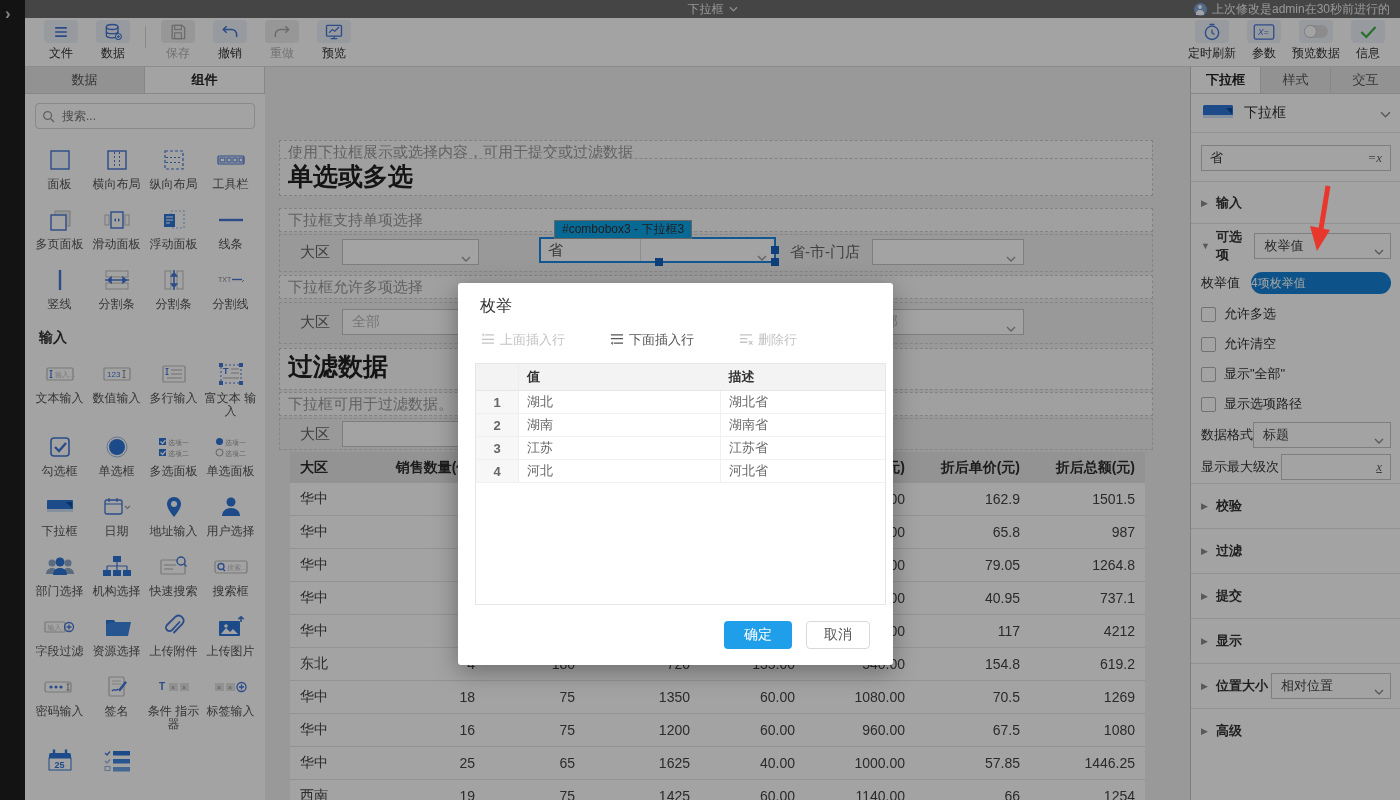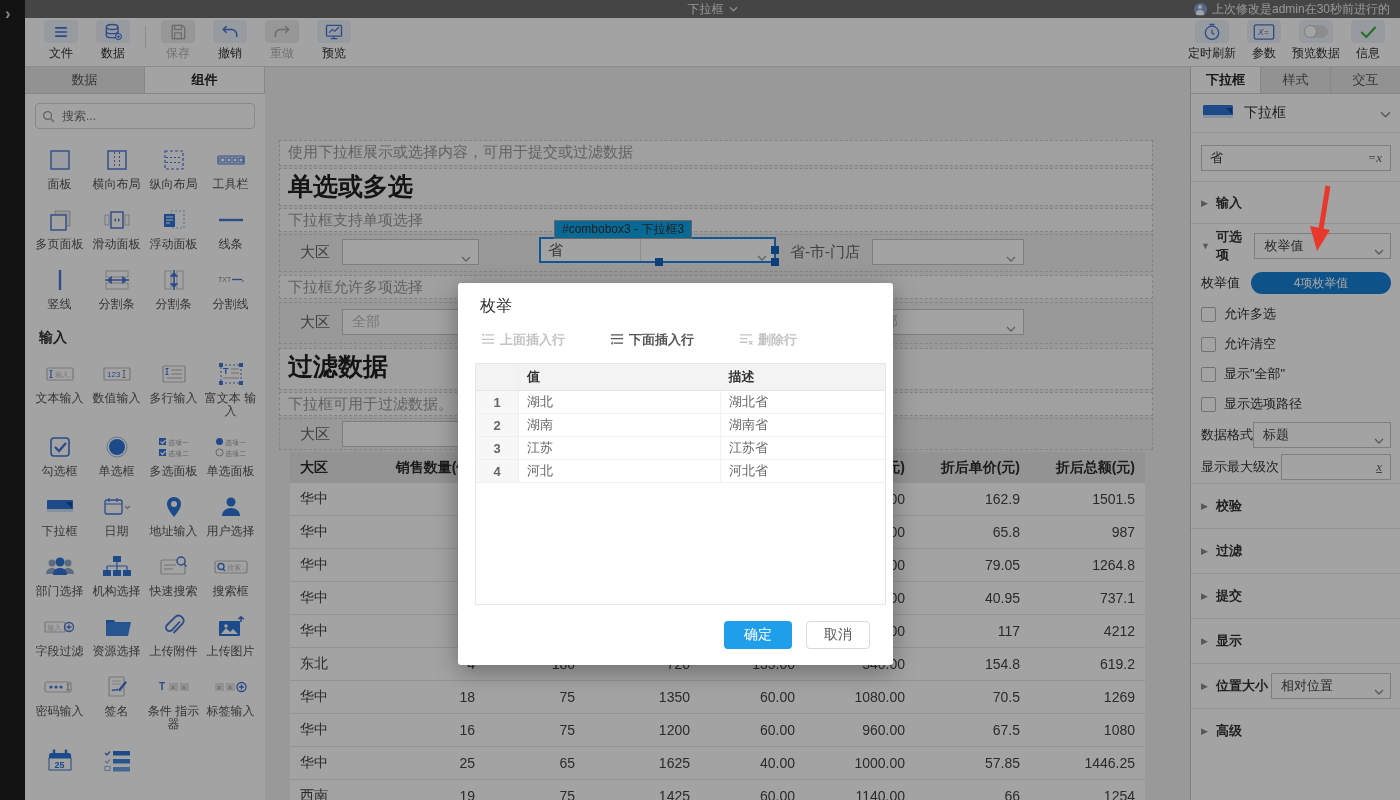--- a/index.html
+++ b/index.html
@@ -60,30 +60,30 @@
   
   .inspector{position:absolute;left:1190px;top:66px;width:210px;height:734px;background:#fff;border-left:1px solid #c9c9c9;overflow:hidden;font-size:13px;}
   .ins-tabs{display:flex;height:27px;border-bottom:1px solid #d3d3d3;}
   .ins-tab{flex:1;background:#e4e4e4;display:flex;align-items:center;justify-content:center;font-size:13px;color:#555;cursor:pointer;border-right:1px solid #d3d3d3;}
   .ins-tab.active{background:#fff;font-weight:bold;color:#222;}
   .ins-row{display:flex;align-items:center;padding:0 10px;}
   .caret{color:#8a8a8a;font-size:9px;margin-right:6px;width:9px;}
   .bold{font-weight:bold;color:#333;}
   .ins-select{height:26px;border:1px solid #c6c6c6;background:#fff;display:flex;align-items:center;padding:0 22px 0 9px;position:relative;font-size:13px;color:#444;box-sizing:border-box;}
   .ins-select .sel-chev{position:absolute;right:6px;top:9px;color:#9a9a9a;}
-  .pill{background:#1583d7;color:#fff;border-radius:13px;height:22px;display:flex;align-items:center;justify-content:center;font-size:12px;cursor:pointer;}
+  .pill{background:#1583d7;color:#fff;border-radius:13px;height:22px;display:flex;align-items:center;justify-content:flex-start;font-size:12px;cursor:pointer;}
   .cb{width:13px;height:13px;border:1px solid #b3b3b3;border-radius:2px;background:#fff;margin-right:8px;flex:none;}
   .ins-group{border-top:1px solid #e4e4e4;height:45px;display:flex;align-items:center;padding:0 10px;box-sizing:border-box;}
   .ins-input{height:26px;border:1px solid #c6c6c6;background:#fff;display:flex;align-items:center;padding:0 8px;box-sizing:border-box;}
   .fx{font-style:italic;color:#666;font-family:"Liberation Serif","DejaVu Serif",serif;font-size:13px;}
   
   .overlay{position:absolute;left:0;top:0;width:1400px;height:800px;background:rgba(0,0,0,0.36);z-index:40;}
   .modal{position:absolute;left:458px;top:283px;width:435px;height:382px;background:#fff;border-radius:3px;box-shadow:0 6px 24px rgba(0,0,0,.35);z-index:50;}
   .modal-title{position:absolute;left:22px;top:13px;font-size:16px;color:#333;}
-  .modal-actions{position:absolute;left:22px;top:48px;right:22px;display:flex;align-items:center;gap:44px;font-weight:bold;}
+  .modal-actions{position:absolute;left:22px;top:48px;right:22px;display:flex;align-items:center;gap:44px;}
   .m-act{display:flex;align-items:center;gap:5px;font-size:13px;color:#555;cursor:pointer;white-space:nowrap;}
   .m-act.disabled{color:#c3c3c3;cursor:default;}
   .m-table{position:absolute;left:17px;top:80px;width:411px;height:242px;border:1px solid #e6e6e6;box-sizing:border-box;background:#fff;}
   .m-table table{width:100%;border-collapse:collapse;font-size:13px;}
   .m-table th{background:#f3f3f3;font-weight:bold;color:#333;height:26px;text-align:left;padding:0 8px;border-bottom:1px solid #e6e6e6;}
   .m-table td{height:22px;color:#666;padding:0 8px;border-bottom:1px solid #f0f0f0;}
   .m-num{background:#f7f7f7;width:26px;text-align:center;color:#333;font-weight:bold;border-right:1px solid #eee;}
   .m-col-v{width:185px;border-right:1px solid #f0f0f0;}
   .btn{height:28px;border-radius:4px;display:flex;align-items:center;justify-content:center;font-size:14px;cursor:pointer;box-sizing:border-box;}
   .btn-ok{position:absolute;left:266px;top:338px;width:68px;background:#1f9eea;color:#fff;}
@@ -627,21 +627,21 @@
             <div class="comp-lbl"></div>
           </div>
         </div>
       </div>
   </div>
 
   <div class="canvas">
     <div class="blk" style="left:14px;top:74px;width:872px;height:24px;">
       <div class="hint">使用下拉框展示或选择内容，可用于提交或过滤数据</div>
     </div>
-    <div class="blk" style="left:14px;top:102px;width:872px;height:36px;">
+    <div class="blk" style="left:14px;top:92px;width:872px;height:36px;">
       <div class="h2">单选或多选</div>
     </div>
     <div class="blk" style="left:14px;top:142px;width:872px;height:22px;">
       <div class="hint">下拉框支持单项选择</div>
     </div>
 
     <div class="blk" style="left:14px;top:168px;width:872px;height:36px;background:transparent;border-color:#d2d2d2;"></div>
     <div class="combo" style="left:35px;top:173px;">
       <span class="combo-lbl">大区</span>
       <div class="select" style="width:137px;">

